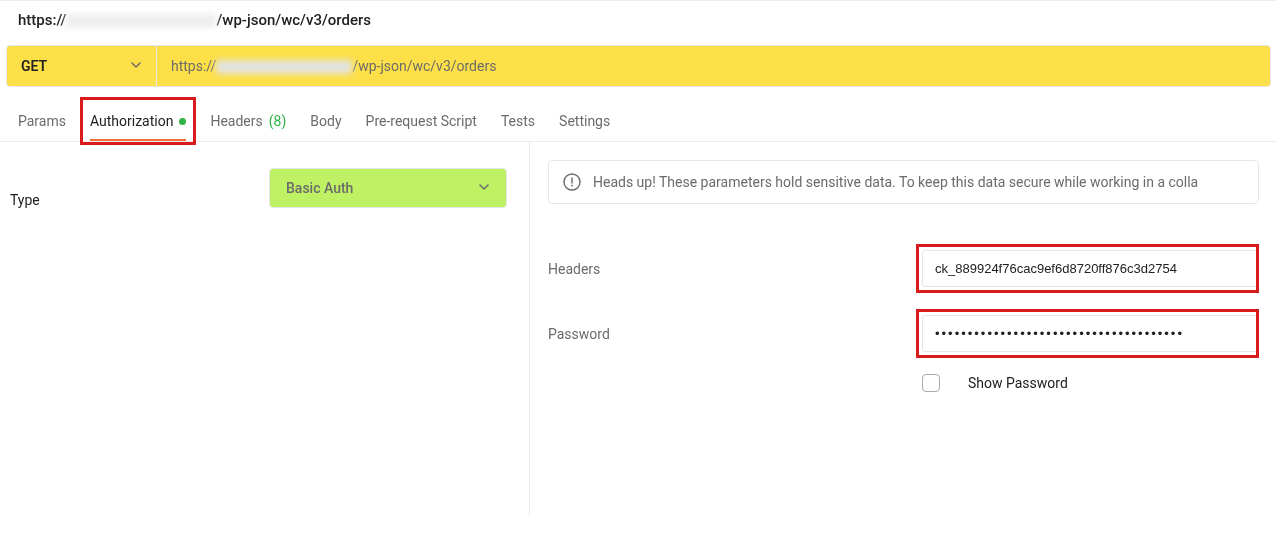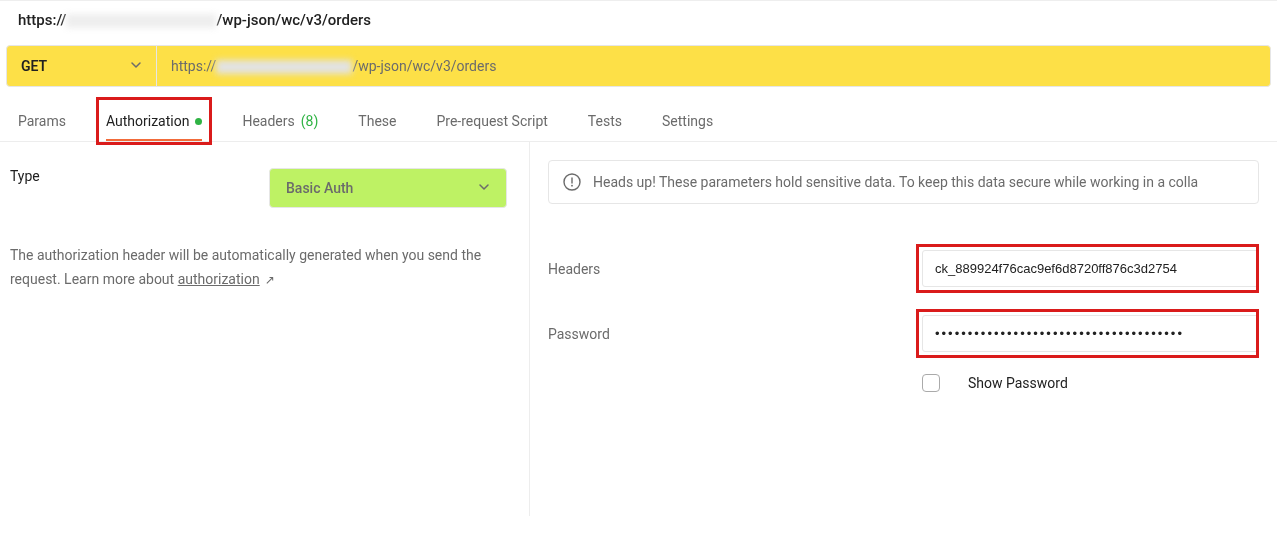--- a/index.html
+++ b/index.html
@@ -73,21 +73,21 @@
       height: 14px;
       background: #e2e2e2;
       filter: blur(3px);
       vertical-align: middle;
     }
     .tabs-row {
       display: flex;
       padding: 0 18px;
       border-bottom: 1px solid #ededed;
       margin-top: 16px;
-      gap: 40px;
+      gap: 24px;
     }
     .tab {
       padding: 10px 0 12px 0;
       font-size: 14px;
       color: #6b6b6b;
       cursor: pointer;
       position: relative;
       display: flex;
       align-items: center;
       gap: 6px;
@@ -128,21 +128,21 @@
       display: flex;
       min-height: 374px;
     }
     .left-panel {
       width: 530px;
       padding: 26px 22px 10px 10px;
       border-right: 1px solid #ededed;
     }
     .type-row {
       display: flex;
-      align-items: flex-start;
+      align-items: flex-end;
       justify-content: space-between;
       gap: 20px;
     }
     .type-label {
       font-size: 14px;
       color: #212121;
     }
     .type-select {
       background: #bef264;
       border: 1px solid #e6e6e6;
@@ -282,21 +282,21 @@
   <div class="tab active" style="position:relative">
     <div class="highlight-box"></div>
     <span>Authorization</span>
     <span class="dot-indicator"></span>
   </div>
   <div class="tab">
     <span>Headers</span>
     <span class="headers-count">(8)</span>
   </div>
   <div class="tab">
-    <span>These</span>
+    <span>Body</span>
   </div>
   <div class="tab">
     <span>Pre-request Script</span>
   </div>
   <div class="tab">
     <span>Tests</span>
   </div>
   <div class="tab">
     <span>Settings</span>
   </div>
@@ -308,23 +308,20 @@
       <span class="type-label">Type</span>
       <div class="type-select">
         <span class="type-select-label">Basic Auth</span>
         <span class="chevron-icon">
           <svg width="12" height="12" viewBox="0 0 12 12" fill="none">
               <path d="M2 4l4 4 4-4" stroke="#6b6b6b" stroke-width="1.5" stroke-linecap="round" stroke-linejoin="round"></path>
             </svg>
         </span>
       </div>
     </div>
-    <div class="description">
-      <span>The authorization header will be automatically generated when you send the request. Learn more about </span><a href="#"><span>authorization</span></a><span class="external-icon"> ↗</span>
-    </div>
   </div>
 
   <div class="right-panel">
     <div class="notice-box">
       <span class="notice-icon">
         <svg width="18" height="18" viewBox="0 0 18 18" fill="none">
             <circle cx="9" cy="9" r="8" stroke="#6b6b6b" stroke-width="1.4"></circle>
             <line x1="9" y1="5" x2="9" y2="10" stroke="#6b6b6b" stroke-width="1.4" stroke-linecap="round"></line>
             <circle cx="9" cy="12.7" r="0.9" fill="#6b6b6b"></circle>
           </svg>

